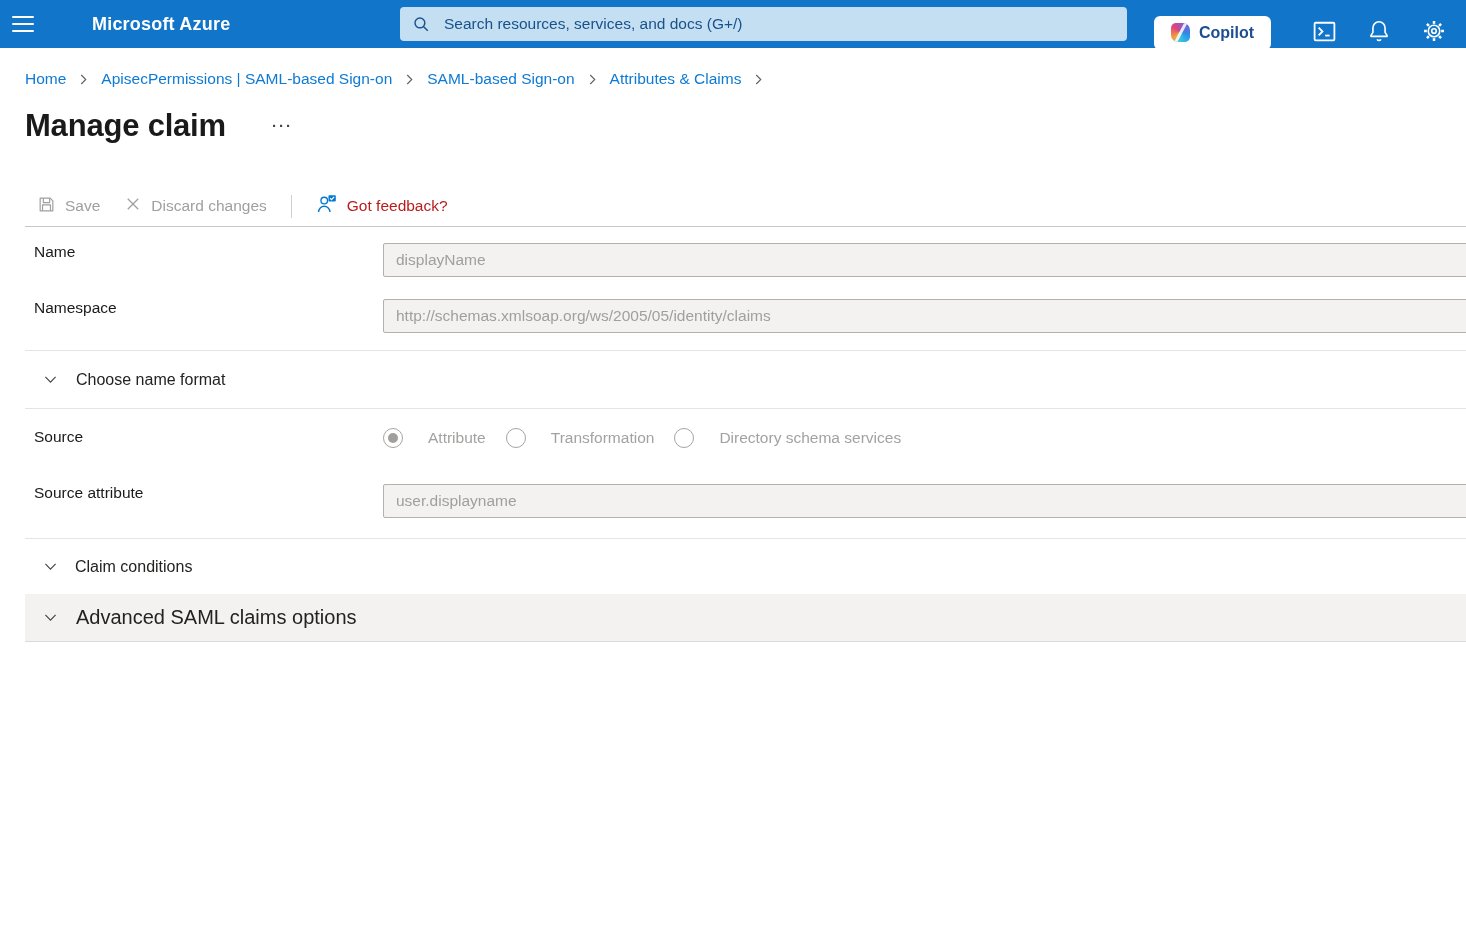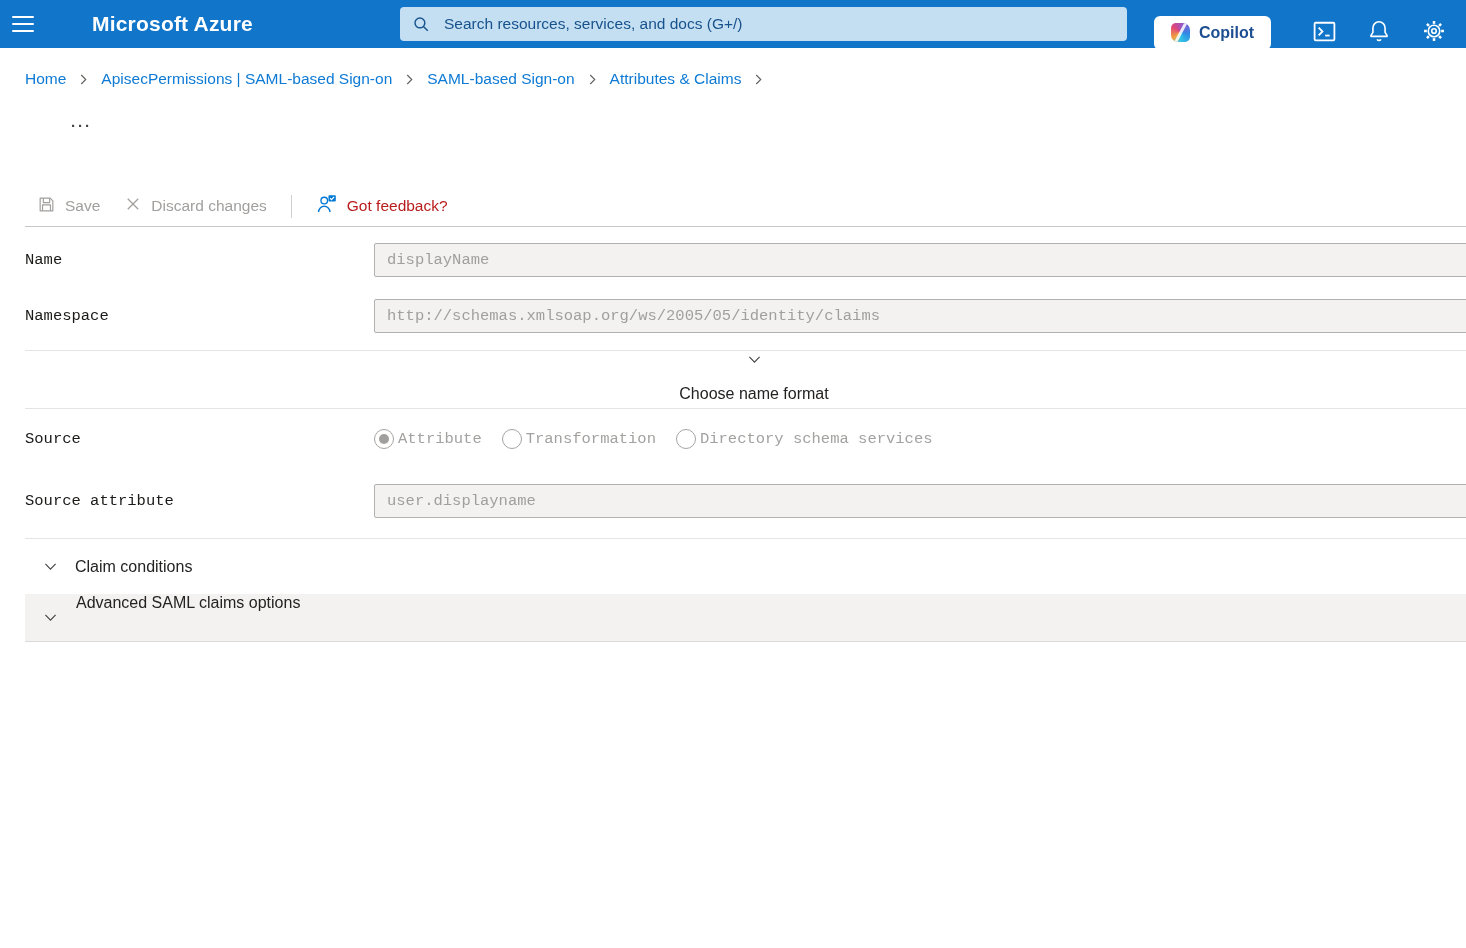--- a/index.html
+++ b/index.html
@@ -7,21 +7,21 @@
   body {
     width:1466px; height:948px; overflow:hidden; position:relative;
     font-family:"Liberation Sans", sans-serif; color:#1b1a19;
     -webkit-font-smoothing:antialiased;
   }
   
   .topbar { height:48px; background:#1175ca; position:relative; display:flex; align-items:center; }
   .hamburger { width:46px; height:48px; background:none; border:none; cursor:pointer;
     display:flex; flex-direction:column; justify-content:center; align-items:center; gap:5px; padding:0; }
   .hamburger .bar { width:22px; height:2px; background:#fff; border-radius:1px; }
-  .brand { color:#fff; font-size:21px; font-weight:700; margin-left:46px; letter-spacing:.2px; white-space:nowrap; }
+  .brand { color:#fff; font-size:18px; font-weight:700; margin-left:46px; letter-spacing:.2px; white-space:nowrap; }
   .search { position:absolute; left:400px; top:7px; width:727px; height:34px;
     background:#c4dff2; border-radius:4px; display:flex; align-items:center; padding:0 12px; }
   .search-icon { display:flex; align-items:center; margin-right:11px; flex:none; }
   .search-input { flex:1; background:transparent; border:none; outline:none;
     font-family:inherit; font-size:15.5px; color:#0f766e; }
   .search-input::placeholder { color:#18528c; opacity:1; }
   .top-actions { position:absolute; right:8px; top:0; height:65px; display:flex; align-items:center; gap:7px; }
   .copilot-btn { height:34px; background:#fff; border:none; border-radius:6px; cursor:pointer;
     display:flex; align-items:center; gap:9px; padding:0 17px; margin-right:22px; }
   .copilot-logo { width:19px; height:19px; border-radius:5px 7px 5px 7px; position:relative; overflow:hidden;
@@ -41,41 +41,41 @@
   .ellipsis-btn { background:none; border:none; cursor:pointer; margin-left:42px; padding:2px 4px;
     color:#444; font-size:15px; font-weight:700; letter-spacing:2px; line-height:1; }
   
   .toolbar { display:flex; align-items:center; margin:40px 0 0 25px; height:41px; border-bottom:1px solid #c9c7c5; }
   .tb-btn { display:flex; align-items:center; gap:9px; background:none; border:none; cursor:pointer;
     padding:0 12px; height:34px; font-family:inherit; font-size:15.5px; }
   .tb-btn .lbl-disabled { color:#a19f9d; }
   .tb-btn .lbl-dark { color:#b91c1c; }
   .tb-sep { width:1px; height:23px; background:#d2d0ce; margin:0 12px; }
   
-  .form-row { display:flex; align-items:center; padding-left:25px;font-family:Liberation Mono, monospace; }
+  .form-row { display:flex; align-items:flex-start; padding-left:34px; }
   .row-name { margin-top:16px; }
   .row-namespace { margin-top:22px; }
   .row-source { margin-top:19px; height:22px; }
   .row-source-attr { margin-top:34px; }
   .form-label { width:349px; flex:none; font-size:15.5px; color:#1b1a19; }
   .form-field { flex:1; margin-right:-2px; }
   .textbox { width:100%; height:34px; background:#f3f2f1; border:1px solid #b3b0ad; border-radius:2px;
     padding:0 12px; font-family:inherit; font-size:15.5px; color:#a19f9d; outline:none; }
   .divider { height:1px; background:#e6e4e2; margin-left:25px; }
   .div-1 { margin-top:17px; } .div-3 { margin-top:20px; }
   .section-header { display:flex; align-items:center; gap:17px; padding-left:42px; cursor:pointer;
     font-size:16px; color:#242322; }
-  .sec-cnf { height:57px;flex-direction:column; }
+  .sec-cnf { height:57px; }
   .sec-cc { height:55px;gap:16px; }
   .advanced-band { margin-left:25px; height:48px; background:#f3f2f1; border-bottom:1px solid #dcdad8;
-    display:flex; gap:17px; padding-left:17px; cursor:pointer; font-size:16px; color:#242322; }
+    display:flex; align-items:center; gap:17px; padding-left:17px; cursor:pointer; font-size:20px; color:#242322; }
   .chev { display:flex; align-items:center; flex:none; }
   
   .radio-group { display:flex; align-items:center; gap:20px; }
-  .radio-opt { display:flex; align-items:center; gap:4px; cursor:default; }
+  .radio-opt { display:flex; align-items:center; gap:25px; cursor:default; }
   .radio-circle { width:20px; height:20px; border:1px solid #a6a4a2; border-radius:50%; background:#fff;
     flex:none; display:flex; align-items:center; justify-content:center; }
   .radio-circle.selected::after { content:""; width:10px; height:10px; border-radius:50%; background:#a19f9d; }
   .radio-label { font-size:15.5px; color:#a3a2a0; }
 </style>
 </head>
 <body>
 
 <header class="topbar">
   <button class="hamburger">
@@ -159,20 +159,21 @@
   </span>
   <a class="crumb">Attributes &amp; Claims</a>
   <span class="crumb-sep">
     <svg width="15" height="15" viewBox="0 0 20 20" fill="none" stroke="#62605d" stroke-width="1.5">
         <polyline points="7,4 13,10 7,16"></polyline>
       </svg>
   </span>
 </nav>
 
 <div class="title-row">
+  <h1 class="page-title">Manage claim</h1>
   <button class="ellipsis-btn">···</button>
 </div>
 
 <div class="toolbar">
   <button class="tb-btn">
     <span>
       <svg width="19" height="19" viewBox="0 0 24 24" fill="none" stroke="#a19f9d" stroke-width="1.5" stroke-linejoin="round">
         <path d="M4 4h12.5L20 7.5V20H4z"></path>
         <path d="M8 4v5.6h8V4"></path>
         <path d="M7 20v-7.6h10V20"></path>

